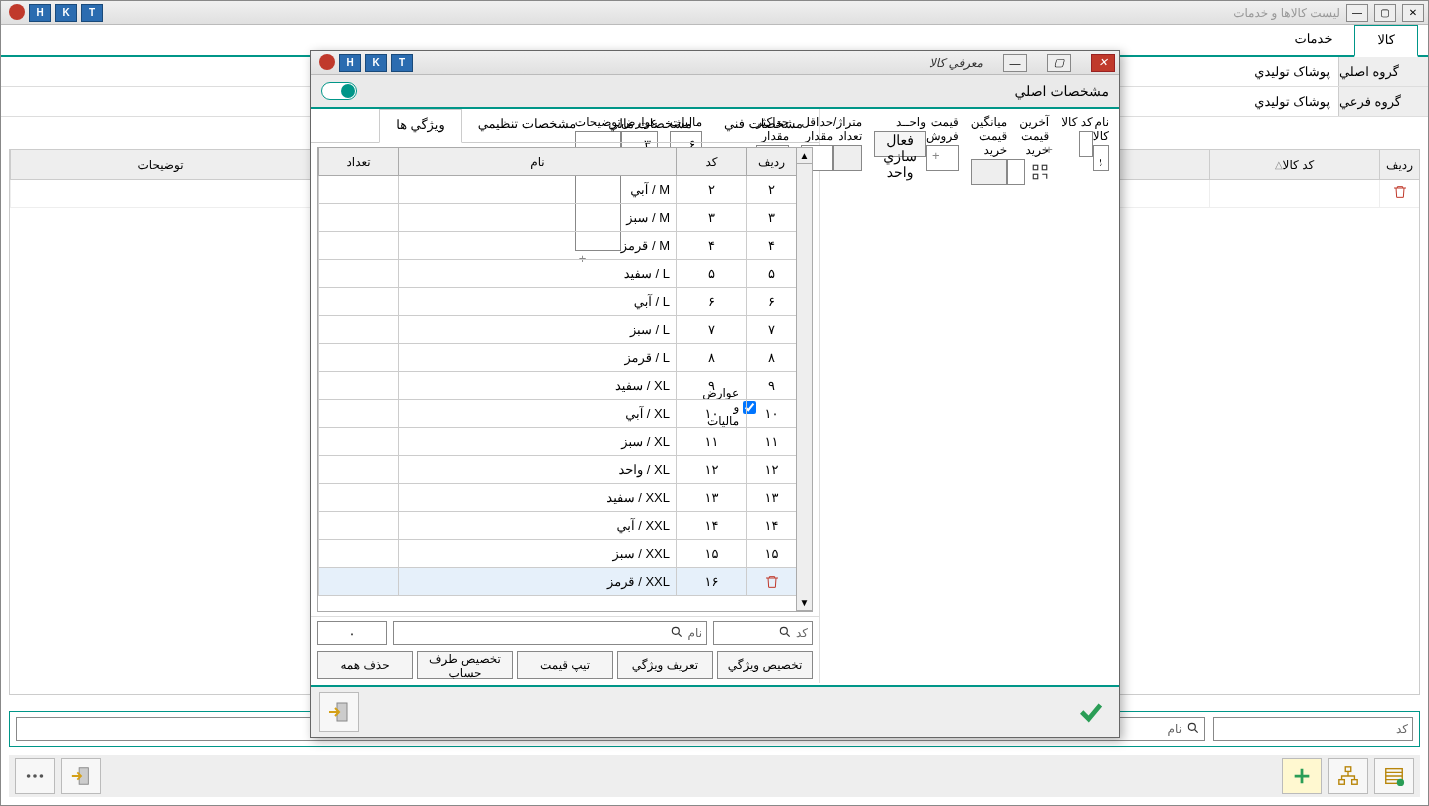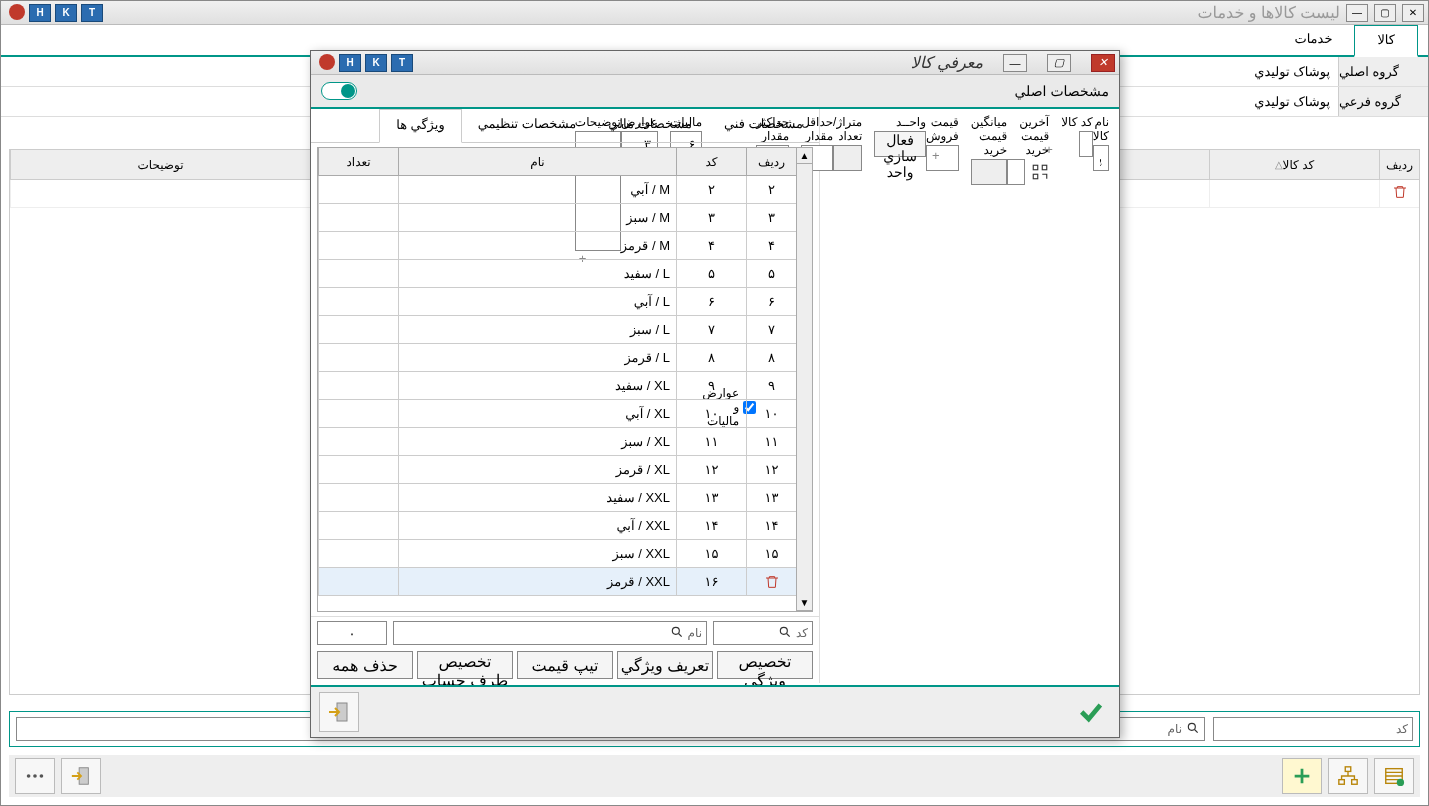--- a/index.html
+++ b/index.html
@@ -40,21 +40,21 @@
 .hktbtn {
   width: 22px; height: 18px;
   background: #2b6cb0; color:#fff; border:1px solid #1a4a7a;
   font-size:10px; font-weight:bold;
   display:flex;align-items:center;justify-content:center;
 }
 .redcircle {
   width:16px;height:16px;border-radius:50%;background:#c0392b;
   display:inline-block;margin-left:4px;
 }
-.title-text { color:#999; font-size:16px; direction:rtl;text-align:right; }
+.title-text { color:#999; font-size:12px; direction:rtl;text-align:right; }
 
 
 .main-tabs {
   height: 32px;
   border-bottom: 2px solid #009688;
   display: flex;
   justify-content: flex-start;
   padding-right: 10px;
   gap: 0;
   direction: rtl;
@@ -262,21 +262,21 @@
 .specs-row.sel .trash-icon { display:inline-flex; }
 
 .specs-bottom {
   padding: 4px 6px; border-top:1px solid #ddd;
   display:flex; flex-direction:column; gap:6px;
 }
 .specs-search-row { display:flex; gap:6px; direction:rtl;}
 .specs-btns { display:flex; gap:4px; direction:rtl;}
 .specs-btns button {
   flex:1; height:28px; border:1px solid #888; background:#f5f5f5;
-  font-family:inherit; font-size:16px; cursor:pointer;
+  font-family:inherit; font-size:12px; cursor:pointer;
 }
 
 
 .modal-footer {
   position:absolute; left:0; right:0; bottom:0;
   height:52px; border-top:2px solid #009688; background:#eee;
   display:flex; justify-content:space-between; align-items:center; padding:0 8px;
 }
 .check-btn { width:40px;height:40px;display:flex;align-items:center;justify-content:center;cursor:pointer;}
 .check-btn svg{width:28px;height:28px;stroke:#2a9d56;fill:none;stroke-width:4;}
@@ -585,21 +585,21 @@
               </div>
               <div class="specs-row">
                 <div class="sc r">۱۱</div>
                 <div class="sc c">۱۱</div>
                 <div class="sc n">XL / سبز</div>
                 <div class="sc q"></div>
               </div>
               <div class="specs-row">
                 <div class="sc r">۱۲</div>
                 <div class="sc c">۱۲</div>
-                <div class="sc n">XL / قرمز</div>
+                <div class="sc n">XL / واحد</div>
                 <div class="sc q"></div>
               </div>
               <div class="specs-row">
                 <div class="sc r">۱۳</div>
                 <div class="sc c">۱۳</div>
                 <div class="sc n">XXL / سفيد</div>
                 <div class="sc q"></div>
               </div>
               <div class="specs-row">
                 <div class="sc r">۱۴</div>

